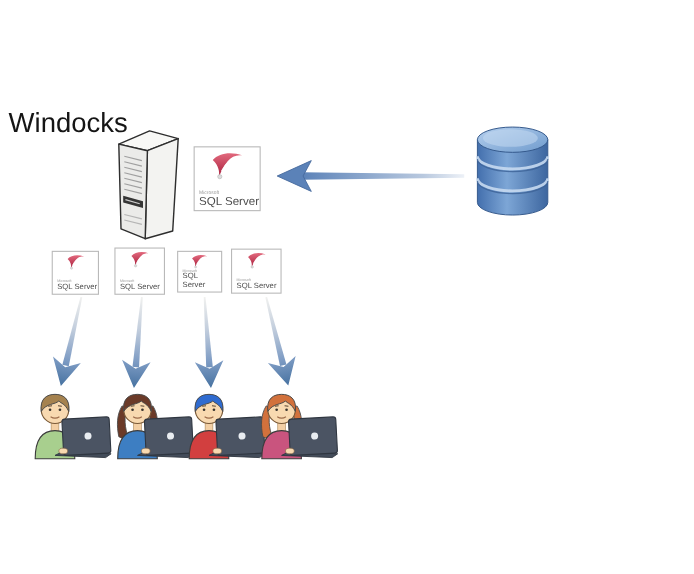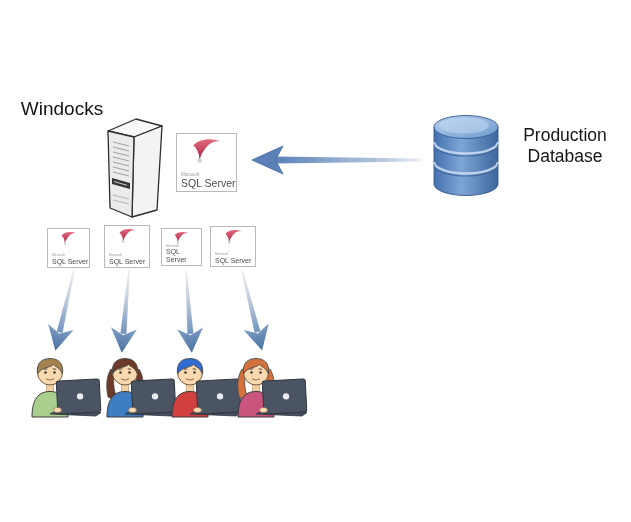--- a/index.html
+++ b/index.html
@@ -2,21 +2,21 @@
 <html><head>
 <meta charset="utf-8">
 <style>
   html,body{margin:0;padding:0;background:#fff;}
   .canvas{
     position:relative;width:631px;height:522px;background:#ffffff;
     font-family:"Liberation Sans",sans-serif;overflow:hidden;
   }
   
   .diagram-label{position:absolute;color:#151515;text-align:center;line-height:1.22;}
-  #windocks-label{left:4px;top:97px;width:116px;font-size:19px;text-align:center;}
+  #windocks-label{left:4px;top:97px;width:116px;font-size:25px;text-align:center;}
   #production-label{left:505px;top:125px;width:120px;font-size:17.5px;}
 
   
   .sql-icon{
     position:absolute;background:#fff;border:1px solid #b9b9b9;
     display:flex;flex-direction:column;align-items:center;box-sizing:border-box;
   }
   .sql-icon.main{left:176px;top:133px;width:61px;height:59px;padding-top:3px;}
   .sql-icon.small{width:43px;height:40px;padding-top:2px;}
   #sqls1{left:47px;top:228px;}
@@ -131,24 +131,20 @@
   <svg class="abs" id="database" width="72" height="92" viewBox="0 0 72 92">
     <path d="M4,17 L4,74 A32,11.5 0 0 0 68,74 L68,17 Z" fill="url(#dbBody)" stroke="#35598c" stroke-width="0.9"></path>
     <path d="M4,32 A32,11.5 0 0 0 68,32" fill="none" stroke="#c7d9ef" stroke-width="2.6" opacity="0.9"></path>
     <path d="M4,34.5 A32,11.5 0 0 0 68,34.5" fill="none" stroke="#3c6196" stroke-width="1.1" opacity="0.8"></path>
     <path d="M4,52 A32,11.5 0 0 0 68,52" fill="none" stroke="#c7d9ef" stroke-width="2.6" opacity="0.9"></path>
     <path d="M4,54.5 A32,11.5 0 0 0 68,54.5" fill="none" stroke="#3c6196" stroke-width="1.1" opacity="0.8"></path>
     <ellipse cx="36" cy="17" rx="32" ry="11.5" fill="url(#dbTop)" stroke="#35598c" stroke-width="0.9"></ellipse>
     <ellipse cx="34" cy="15.5" rx="25" ry="8" fill="#c3d8f0" opacity="0.55"></ellipse>
   </svg>
 
-  <div class="diagram-label" id="production-label">
-    <div>Production</div>
-    <div>Database</div>
-  </div>
 
   <div class="sql-icon small" id="sqls1">
     <svg class="swirl-svg" width="18" height="15" viewBox="0 0 40 34">
       <path d="M3,10 C10,2 24,0 37,5 C30,4 24,6.5 20,11.5 C16,16.5 12.5,22.5 10,29.5 C11,23 9.5,16 3,10 Z" fill="url(#sqlRed)"></path>
       <path d="M33,6 C24,8 17.5,14 13,23" stroke="#ffffff" stroke-width="1.6" fill="none" opacity="0.85"></path>
       <circle cx="11" cy="29" r="2.4" fill="#dcdcdc" stroke="#adadad" stroke-width="0.6"></circle>
     </svg>
     <span class="text-wrap">
       <span class="brand">Microsoft</span>
       <span class="product">SQL Server</span>

